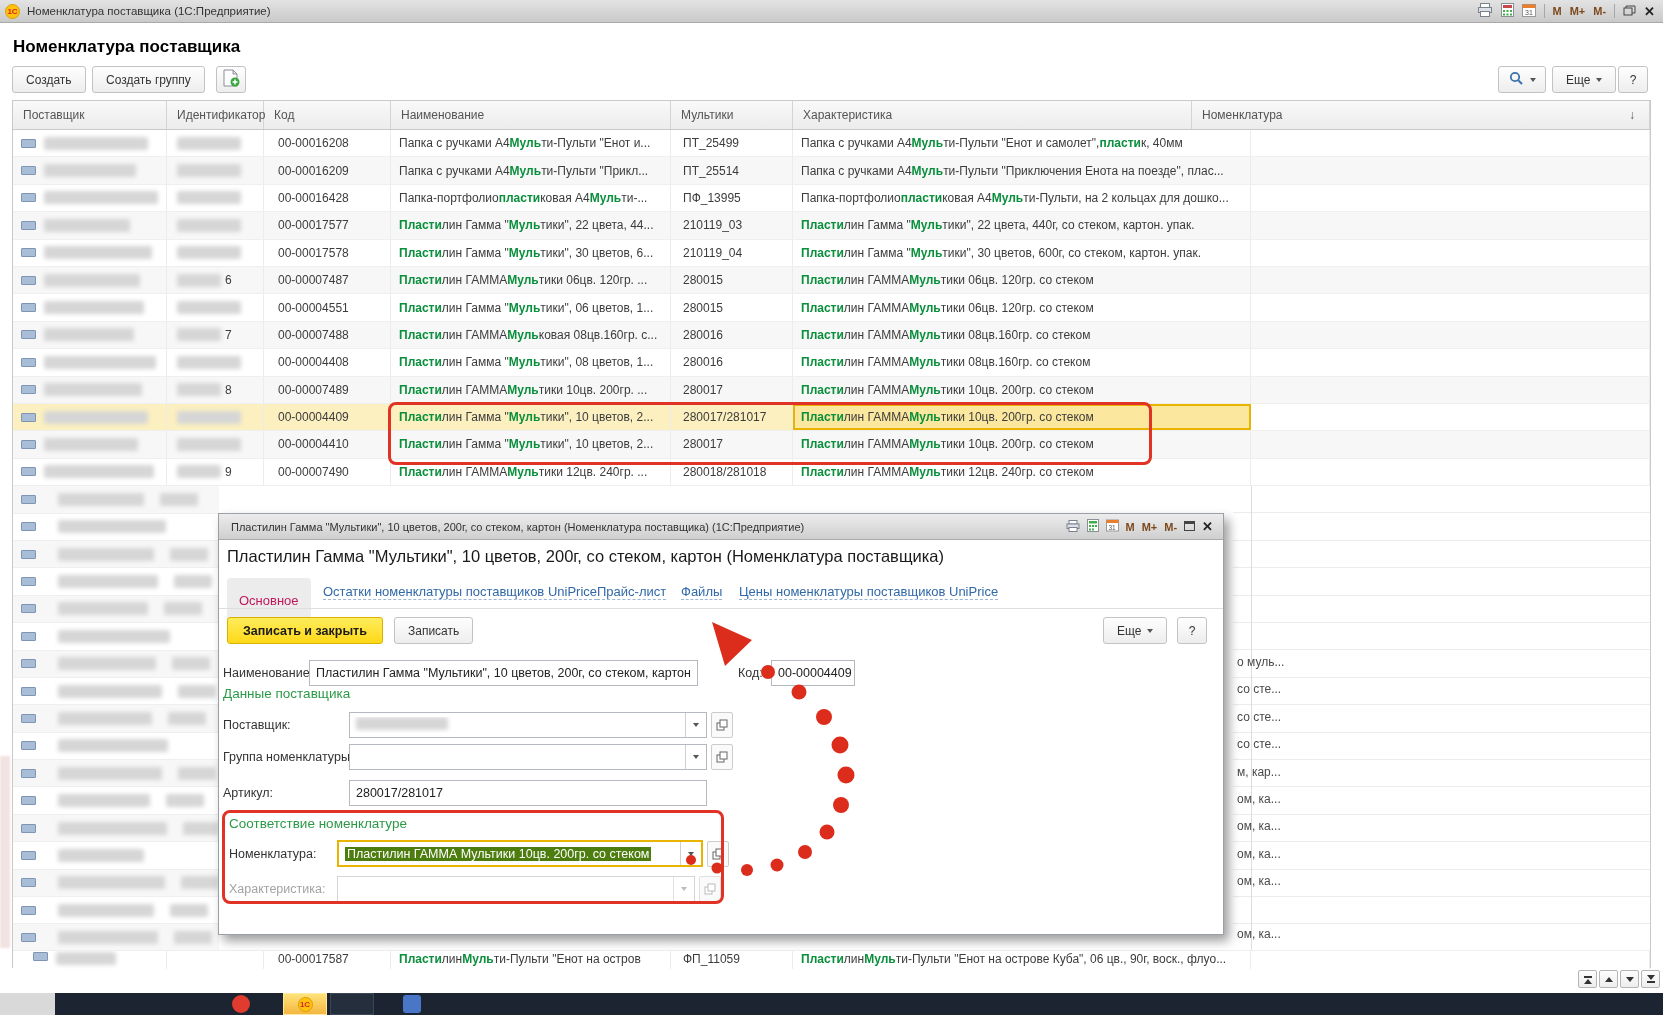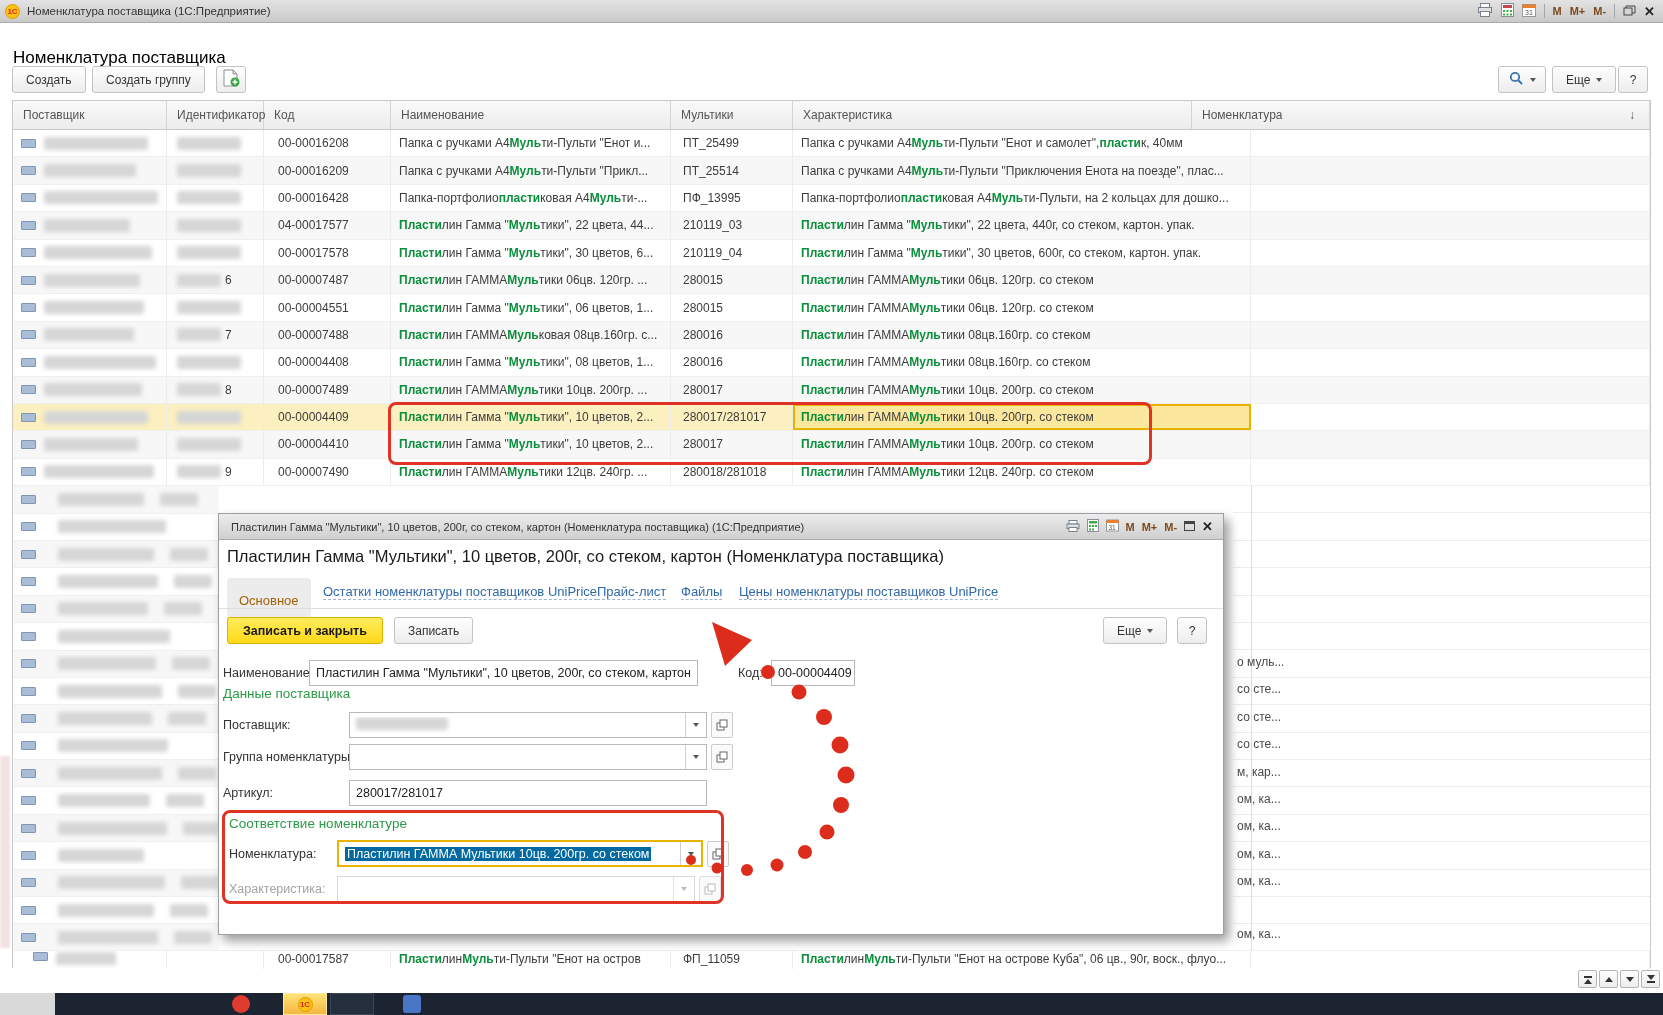--- a/index.html
+++ b/index.html
@@ -10,21 +10,21 @@
        background:linear-gradient(#e3e3e3,#c9c9c9);border-bottom:1px solid #a9a9a9;
        display:flex;align-items:center;font-size:11.5px;color:#333;}
   .logo1c{width:15px;height:15px;border-radius:50%;background:#ffc20e;color:#d22;
           font-size:8px;font-weight:bold;display:flex;align-items:center;justify-content:center;
           margin:0 7px 0 5px;border:1px solid #d99e00;box-sizing:border-box;}
   .mtb-icons{margin-left:auto;display:flex;align-items:center;gap:8px;padding-right:8px;}
   .mstr{font-weight:bold;color:#7d4a1e;font-size:11px;}
   .vsep{width:1px;height:14px;background:#a7a7a7;}
   .xclose{font-size:13px;font-weight:bold;color:#222;line-height:1;}
   
-  .ptitle{position:absolute;left:13px;top:48px;font-size:17px;font-weight:normal;color:#000;}
+  .ptitle{position:absolute;left:13px;top:37px;font-size:17px;font-weight:bold;color:#000;}
   .btn{position:absolute;height:27px;display:inline-flex;align-items:center;justify-content:center;
        background:linear-gradient(#fefefe,#ededed);border:1px solid #c3c3c3;border-radius:3px;
        font-size:12px;color:#333;box-sizing:border-box;padding:0 13px;}
   .caret{width:0;height:0;border-left:3.5px solid transparent;border-right:3.5px solid transparent;
          border-top:4px solid #555;display:inline-block;margin-left:6px;}
   .search-input{position:absolute;left:1228px;top:66px;width:264px;height:27px;border:1px solid #a9b0b6;
         box-sizing:border-box;background:#fff;display:flex;align-items:center;}
   .search-input .val{flex:1;padding-left:8px;font-size:12.5px;color:#222;}
   .search-input .clr{width:24px;text-align:center;color:#888;font-size:11px;border-left:1px solid #d7d7d7;}
   
@@ -85,36 +85,36 @@
   .arrow-svg{position:absolute;left:0;top:0;z-index:130;pointer-events:none;}
   
   .dialog{position:absolute;left:218px;top:513px;width:1006px;height:422px;background:#fff;
           border:1px solid #9aa0a6;box-sizing:border-box;box-shadow:5px 6px 10px rgba(0,0,0,.38);z-index:100;}
   .dtb{position:absolute;left:0;top:0;width:100%;height:26px;background:linear-gradient(#ececec,#cfcfcf);
        border-bottom:1px solid #aaa;display:flex;align-items:center;font-size:11px;color:#333;box-sizing:border-box;}
   .dtb .t{padding-left:12px;}
   .dtb-icons{margin-left:auto;display:flex;align-items:center;gap:7px;padding-right:10px;}
   .dtitle{position:absolute;left:8px;top:33px;font-size:16.5px;color:#1a1a1a;}
   .tab-active{position:absolute;left:8px;top:64px;height:44px;background:#ececec;border-radius:4px 4px 0 0;
-              display:flex;align-items:center;padding:0 12px;font-size:13px;color:#a16207;}
+              display:flex;align-items:center;padding:0 12px;font-size:13px;color:#be185d;}
   .tablink{position:absolute;top:70px;font-size:13px;color:#3169a8;border-bottom:1px dashed #9db7d2;
            white-space:nowrap;}
   .ddiv{position:absolute;left:0;top:94px;width:100%;border-bottom:1px solid #dedede;}
   .btn-save-close{position:absolute;left:8px;top:103px;height:27px;padding:0 15px;display:inline-flex;
       align-items:center;background:linear-gradient(#ffec5c,#ffd918);border:1px solid #d8b200;border-radius:3px;
       font-size:12.5px;font-weight:bold;color:#1a1a1a;box-sizing:border-box;}
   .dlabel{position:absolute;font-size:12.5px;color:#333;white-space:nowrap;}
   .dlabel.dis{color:#a3a3a3;}
   .dinput{position:absolute;border:1px solid #b3b9bf;background:#fff;box-sizing:border-box;height:26px;
           display:flex;align-items:center;font-size:12.5px;color:#222;}
   .dinput .val{flex:1;padding-left:6px;white-space:nowrap;overflow:hidden;}
   .dinput .dd{width:20px;align-self:stretch;border-left:1px solid #cfcfcf;display:flex;align-items:center;justify-content:center;}
   .dinput.dis{border-color:#d6d6d6;}
   .sectionh{position:absolute;font-size:13.5px;color:#2b9a47;white-space:nowrap;}
-  .seltext{background:#0369a1;color:#fff;padding:1px 2px;}
+  .seltext{background:#4d7c0f;color:#fff;padding:1px 2px;}
   .lnkbtn{position:absolute;width:22px;height:26px;border:1px solid #cccccc;border-radius:2px;background:#fafafa;
           display:flex;align-items:center;justify-content:center;box-sizing:border-box;}
   .nomcombo{border:2px solid #e9b400;height:27px;}
   
   .taskbar{position:absolute;left:0;top:993px;width:1663px;height:22px;background:#1c2431;}
   .tb-start{position:absolute;left:0;top:0;width:55px;height:22px;background:#d9d9d9;}
   .tb-red{position:absolute;left:232px;top:2px;width:18px;height:18px;border-radius:50%;background:#e03b2f;
           color:#fff;font-size:10px;display:flex;align-items:center;justify-content:center;}
   .tb-1c{position:absolute;left:283px;top:0;width:44px;height:22px;background:linear-gradient(#ffe27a,#f4b63f);
          border:1px solid #ffe9a0;box-sizing:border-box;display:flex;align-items:center;justify-content:center;}
@@ -280,21 +280,21 @@
           <div class="cell c-char"></div>
         </div>
         <div class="trow alt">
           <div class="cell c-sup">
             <span class="dash"></span>
             <span class="blur" style="width: 86px;"></span>
           </div>
           <div class="cell c-id">
             <span class="blur" style="width: 64px;"></span>
           </div>
-          <div class="cell c-code">04-00017577</div>
+          <div class="cell c-code">00-00017577</div>
           <div class="cell c-name">
             <span class="hl">Пласти</span>
             <span>лин Гамма "</span>
             <span class="hl">Муль</span>
             <span>тики", 22 цвета, 44...</span>
           </div>
           <div class="cell c-art">210119_03</div>
           <div class="cell c-nom">
             <span class="hl">Пласти</span>
             <span>лин Гамма "</span>

